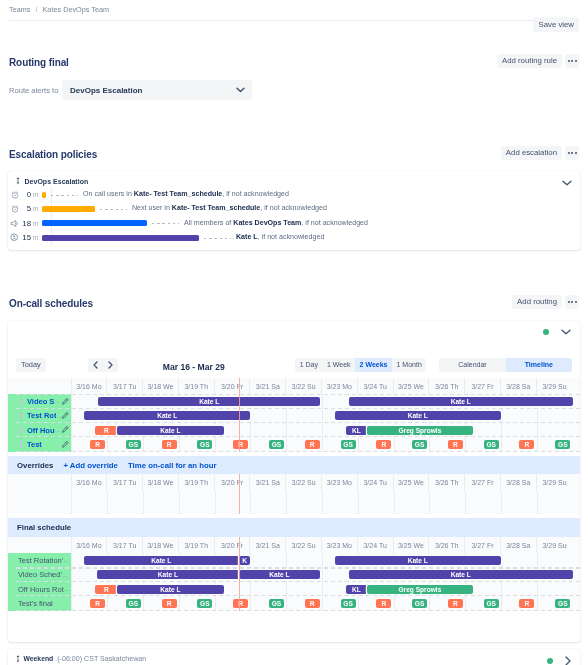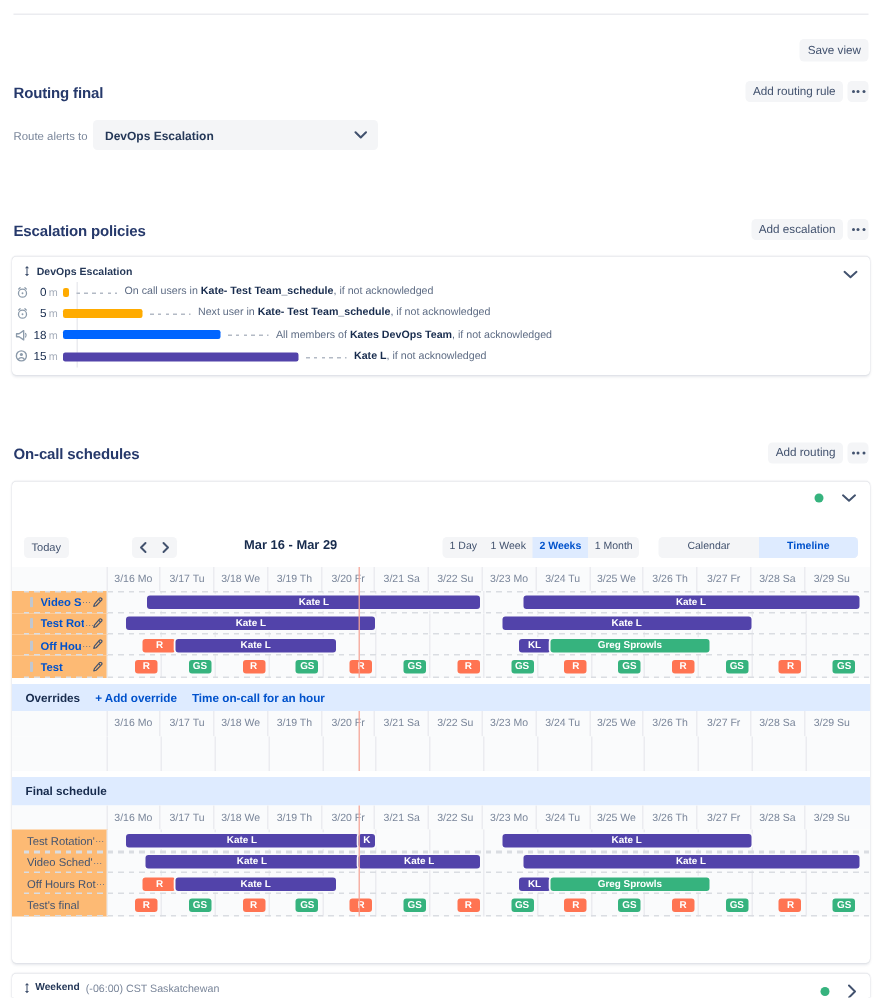--- a/index.html
+++ b/index.html
@@ -62,21 +62,21 @@
   
   .sched-card { position:absolute; top:321px; left:8px; right:8px; background:#fff; border-radius:3px;
                 box-shadow:0 1px 2px rgba(9,30,66,0.10),0 0 1px rgba(9,30,66,0.18);
                 overflow:hidden; height:321px; }
   .sched-head { display:flex; align-items:center; gap:4px; position:absolute; left:7.5px; top:7px; height:11px; }
   .sched-name { font-size:6.8px; font-weight:700; color:#253858; }
   .sched-tz { font-size:7.1px; color:#7A869A; }
   .sched-head-right { position:absolute; right:9px; top:8px; display:flex; align-items:center; gap:12px; }
   .dot { width:6px; height:6px; border-radius:50%; }
 
-  .sched-toolbar { display:flex; align-items:flex-start; padding:0 8px; height:14px; position:absolute;
+  .sched-toolbar { display:flex; align-items:flex-end; padding:0 8px; height:14px; position:absolute;
                    left:0; right:0; top:37px;gap:38px;}
   .tb-today { height:14px; padding:0 5px; background:#F4F5F7; border:none; border-radius:3px;
               color:#42526E; font-size:7.4px; line-height:14px; font-family:inherit;}
   .tb-nav { display:flex; margin-left:4px; background:#F4F5F7; border-radius:3px; height:14px; }
   .tb-nav button { width:15px; height:14px; background:none; border:none; display:flex;
                    align-items:center; justify-content:center; }
   .tb-range { font-size:8.6px; font-weight:700; color:#172B4D; margin-left:7px; letter-spacing:0px;}
   .tb-right { position:absolute; right:8px; top:0; display:flex; align-items:center; gap:13px;}
   .seg { display:flex; background:#F4F5F7; border-radius:3px; height:14px; overflow:hidden;}
   .seg button { height:14px; padding:0 4.5px; background:none; border:none; font-family:inherit;
@@ -94,21 +94,21 @@
   .dayhead .lbl { width:63.5px; border-right:1px solid #EBECF0; }
   .dayhead .d { width:35.79px; font-size:7px; color:#7A869A; display:flex; align-items:center;
                 justify-content:center; border-right:1px solid #EBECF0; }
   .dayhead .d:last-child { border-right:none; }
   .row { display:flex; height:14.35px; position:relative; }
   .row:after { content:''; position:absolute; left:8px; right:0; bottom:0; z-index:4; height:1px;
                background:repeating-linear-gradient(to right,#DADDE2 0 3.6px,transparent 3.6px 7px); }
   .row.first:before { content:''; position:absolute; left:8px; right:0; top:0; z-index:4; height:1px;
                background:repeating-linear-gradient(to right,#DADDE2 0 3.6px,transparent 3.6px 7px); }
   .rowlbl { width:63.5px; display:flex; align-items:center; gap:0; padding-left:12px;
-            border-right:1px solid #EBECF0; background:#fdba74; position:relative; z-index:3;}
+            border-right:1px solid #EBECF0; background:#86efac; position:relative; z-index:3;}
   .rowlbl .nm { font-size:7.5px; font-weight:700; color:#0052CC; white-space:nowrap;
                 overflow:hidden; margin-left:5px;}
   .rowlbl .nm.plain { color:#44546F; font-weight:400; }
   .rowlbl .ell { font-size:5.8px; color:#5E6C84; letter-spacing:0.4px; margin-left:0.5px; }
   .rowlbl.plainlbl { padding-left:5px; }
   .rowlbl .pencil { position:absolute; right:2px; top:3.3px; }
   .track { flex:1; position:relative; background:#FAFBFC; }
   .colline { position:absolute; top:0; bottom:0; width:1px; background:#EBECF0; }
   .bar { position:absolute; top:2.6px; height:9px; border-radius:2px; color:#fff;
          font-size:6.6px; font-weight:700; display:flex; align-items:center; justify-content:center;
@@ -123,20 +123,23 @@
   
   .sched-card2 { position:absolute; top:649px; left:8px; right:8px; background:#fff; border-radius:3px;
                  box-shadow:0 1px 2px rgba(9,30,66,0.10),0 0 1px rgba(9,30,66,0.18);
                  height:30px; display:flex; align-items:flex-start;
                  padding:6px 8px 0 7.5px; gap:4px;}
 </style>
 </head>
 <body>
 
 <div class="page-head" data-name="page-header">
+  <div class="crumbs" data-name="breadcrumb">
+    <span data-name="breadcrumb-root">Teams</span><span class="sep" data-name="breadcrumb-separator">/</span><span data-name="breadcrumb-current">Kates DevOps Team</span>
+  </div>
   <button class="save-view" data-name="save-view-button">Save view</button>
   <div class="hr" data-name="header-divider"></div>
 </div>
 
 <div class="sec" style="top:56px" data-name="routing-rules-section">
   <h2 data-name="routing-rules-title">Routing final</h2>
   <div class="sec-actions" data-name="routing-rules-actions">
     <button class="btn-soft" data-name="add-routing-rule-button">Add routing rule</button>
     <button class="btn-dots" data-name="routing-rules-more-button">
         <i data-name="ellipsis-icon"></i>

